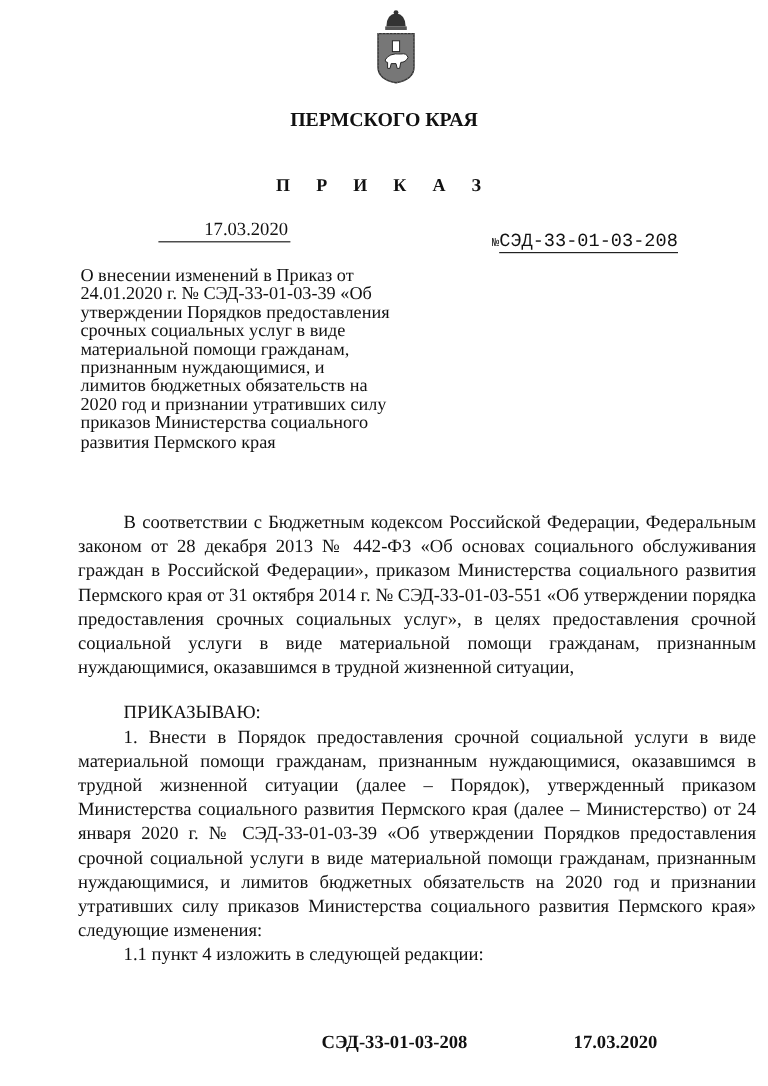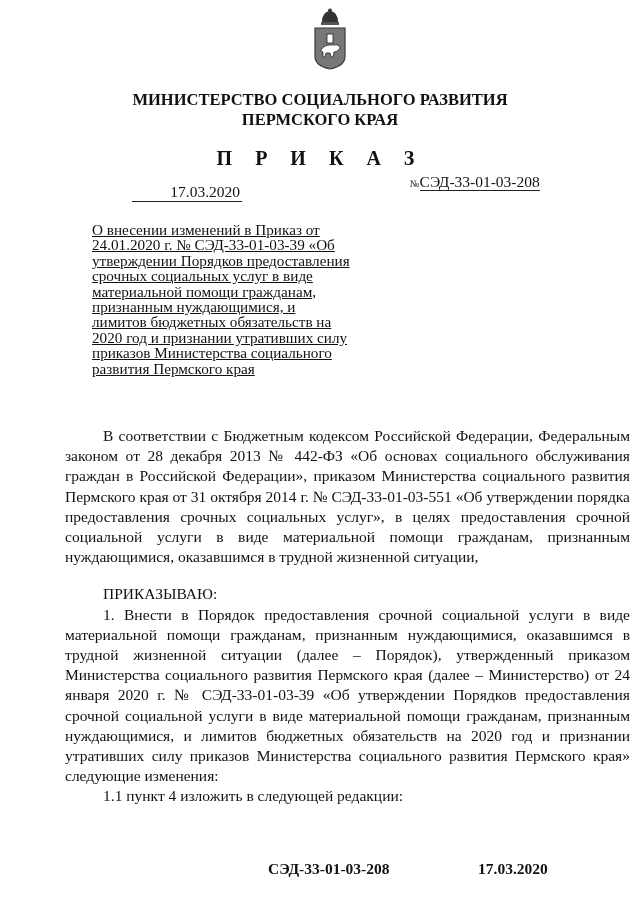--- a/index.html
+++ b/index.html
@@ -2,29 +2,29 @@
 <html><head>
 <meta charset="utf-8">
 <style>
   html, body { margin: 0; padding: 0; background: #ffffff; }
   body { width: 640px; height: 905px; position: relative; overflow: hidden;
          font-family: "Liberation Serif", "DejaVu Serif", serif; color: #111; }
   .emblem { position: absolute; left: 312px; top: 8px; width: 36px; height: 62px; }
   .ministry { position: absolute; left: 0; width: 640px; text-align: center;
               font-weight: bold; font-size: 16.5px; line-height: 20px; top: 90px; }
   .prikaz { position: absolute; left: 0; width: 640px; text-align: center;
-            font-weight: bold; font-size: 20px; top: 147px; letter-spacing: 9px; }
+            font-weight: bold; font-size: 15px; top: 147px; letter-spacing: 9px; }
   .date-line { position: absolute; left: 132px; top: 183px; width: 108px;
                border-bottom: 1px solid #222; font-size: 15.5px; text-align: right;
                padding-right: 2px; line-height: 18px; }
-  .num-wrap { position: absolute; left: 410px; top: 173px; font-size: 15.5px; line-height: 18px; }
+  .num-wrap { position: absolute; left: 410px; top: 192px; font-size: 15.5px; line-height: 18px; font-family: Liberation Mono, monospace; }
   .num-sign { font-size: 10px; vertical-align: baseline; }
   .num-val { border-bottom: 1px solid #222; }
-  .subject { position: absolute; left: 92px; top: 222px; width: 260px;
-             font-size: 15.2px; line-height: 15.4px; text-decoration: underline; }
+  .subject { position: absolute; left: 67px; top: 222px; width: 260px;
+             font-size: 15.2px; line-height: 15.4px; }
   .body { position: absolute; left: 65px; top: 426px; width: 565px;
           font-size: 15.5px; line-height: 20.2px; text-align: justify; }
   .body p { margin: 0; }
   .indent { text-indent: 38px; }
   .footer { position: absolute; top: 860px; font-weight: bold; font-size: 15.5px; }
 </style>
 </head>
 <body>
 
 <div class="emblem">
@@ -33,21 +33,20 @@
     <circle cx="18" cy="2.5" r="2" fill="#333"></circle>
     <rect x="9" y="14" width="18" height="3" fill="#555"></rect>
     <path d="M3 20 H33 V48 Q33 58 18 61 Q3 58 3 48 Z" fill="#777" stroke="#333" stroke-width="1.2"></path>
     <path d="M3 20 H33 V48 Q33 58 18 61 Q3 58 3 48 Z" fill="none" stroke="#999" stroke-width="0.5" stroke-dasharray="1 2"></path>
     <rect x="15" y="26" width="6" height="9" fill="#fff" stroke="#222" stroke-width="0.8"></rect>
     <path d="M9 42 Q12 36 22 37 Q27 36 28 40 Q26 44 22 44 L21 49 L19 49 L18 45 L14 45 L13 49 L11 49 L11 44 Q9 44 9 42 Z" fill="#fff" stroke="#222" stroke-width="0.8"></path>
   </svg>
 </div>
 
 <div class="ministry">
-  <div>МИНИСТЕРСТВО СОЦИАЛЬНОГО РАЗВИТИЯ</div>
   <div>ПЕРМСКОГО КРАЯ</div>
 </div>
 
 <div class="prikaz">П Р И К А З</div>
 
 <div class="date-line">17.03.2020</div>
 
 <div class="num-wrap">
   <span class="num-sign">№</span><span class="num-val">СЭД-33-01-03-208</span>
 </div>

